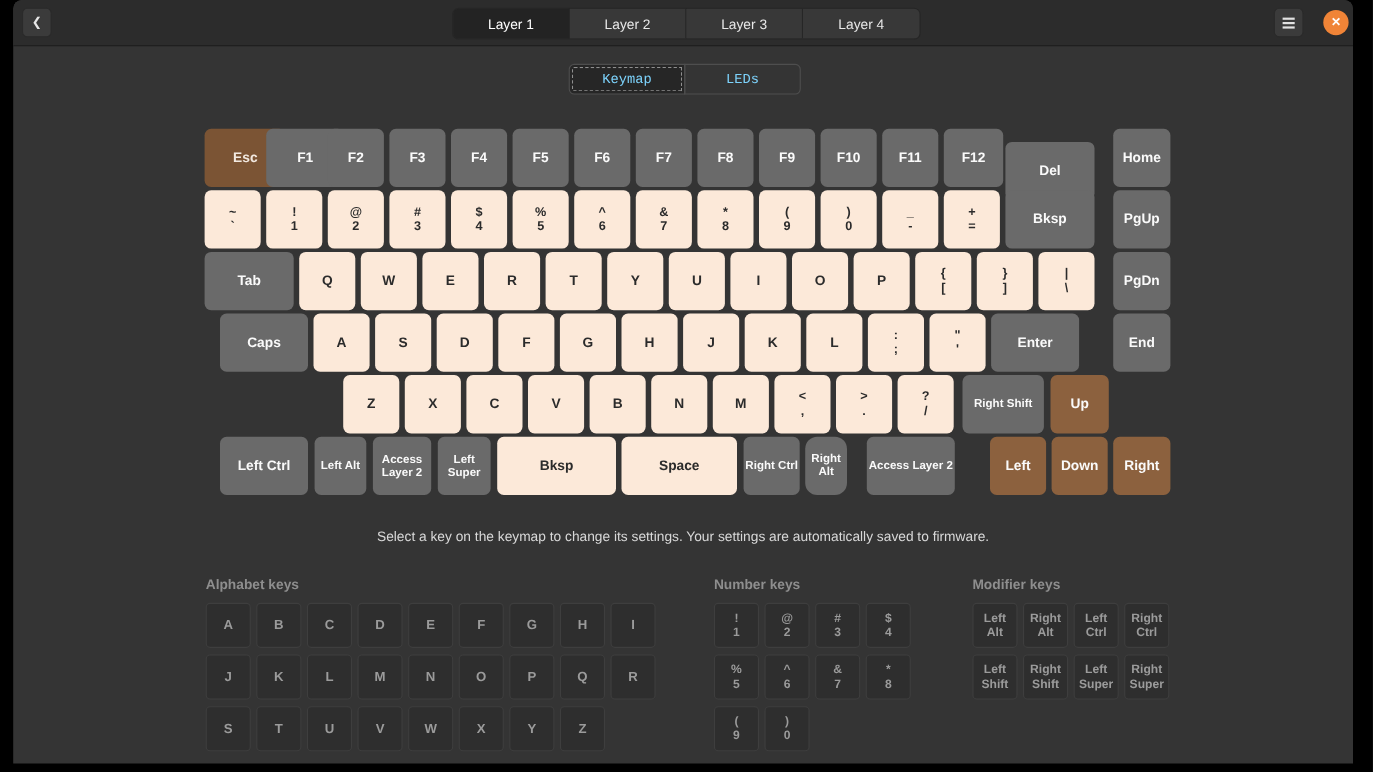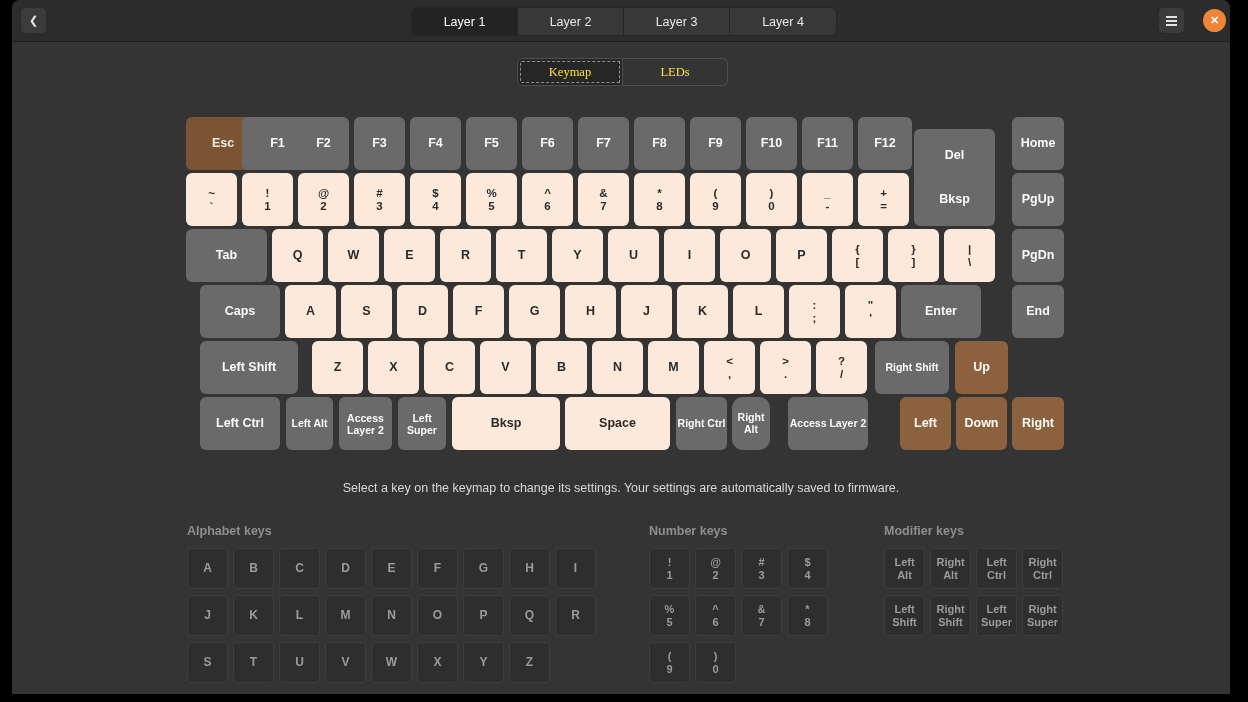--- a/index.html
+++ b/index.html
@@ -45,21 +45,21 @@
     width:106px;height:27px;background:var(--tab-bg,#383838);color:#e8e8e8;
     border:none;border-right:1px solid var(--tab-border,#262626);
     font-family:inherit;font-size:12.5px;cursor:pointer;padding:0;
   }
   .tab:last-child{border-right:none;}
   .tab.active{background:var(--tab-active-bg,#232323);color:#fff;}
   
   .toggle{position:absolute;left:505px;top:58px;display:flex;}
   .seg{
     width:106px;height:28px;box-sizing:border-box;background:transparent;
-    border:1px solid #4e4e4e;color:#fde047;font-family:Liberation Serif, serif;font-size:12.5px;
+    border:1px solid #4e4e4e;color:#7dd3fc;font-family:Liberation Mono, monospace;font-size:12.5px;
     cursor:pointer;padding:0;
   }
   .seg:first-child{border-radius:5px 0 0 5px;}
   .seg:last-child{border-radius:0 5px 5px 0;margin-left:-1px;}
   .seg.active{background:#262626;outline:1px dashed #8f8f8f;outline-offset:-4px;}
   
   .keymap{position:absolute;left:0;top:0;right:0;bottom:0;}
   .key{
     position:absolute;box-sizing:border-box;border-radius:6px;
     display:flex;flex-direction:column;align-items:center;justify-content:center;
@@ -224,21 +224,20 @@
       <div class="key key--cream" style="left: 777px; top: 285px; width: 51px; height: 53px;">
         <span class="t">:</span>
         <span class="b">;</span>
       </div>
       <div class="key key--cream" style="left: 833px; top: 285px; width: 51px; height: 53px;">
         <span class="t">"</span>
         <span class="b">'</span>
       </div>
       <div class="key key--gray" style="left: 889px; top: 285px; width: 80px; height: 53px;">Enter</div>
       <div class="key key--gray" style="left: 1000px; top: 285px; width: 52px; height: 53px;">End</div>
-      <div class="key key--gray" style="left: 188px; top: 341px; width: 98px; height: 53px;">Left Shift</div>
       <div class="key key--cream" style="left: 300px; top: 341px; width: 51px; height: 53px;">Z</div>
       <div class="key key--cream" style="left: 356px; top: 341px; width: 51px; height: 53px;">X</div>
       <div class="key key--cream" style="left: 412px; top: 341px; width: 51px; height: 53px;">C</div>
       <div class="key key--cream" style="left: 468px; top: 341px; width: 51px; height: 53px;">V</div>
       <div class="key key--cream" style="left: 524px; top: 341px; width: 51px; height: 53px;">B</div>
       <div class="key key--cream" style="left: 580px; top: 341px; width: 51px; height: 53px;">N</div>
       <div class="key key--cream" style="left: 636px; top: 341px; width: 51px; height: 53px;">M</div>
       <div class="key key--cream" style="left: 692px; top: 341px; width: 51px; height: 53px;">
         <span class="t">&lt;</span>
         <span class="b">,</span>

